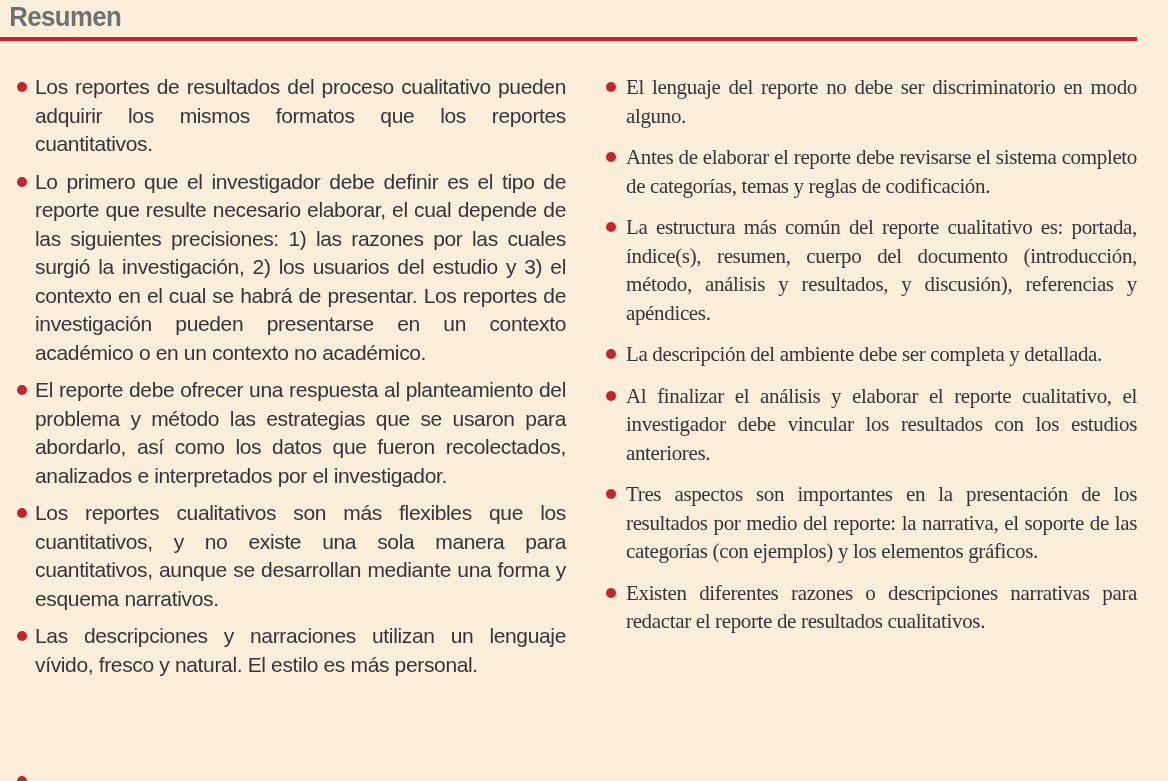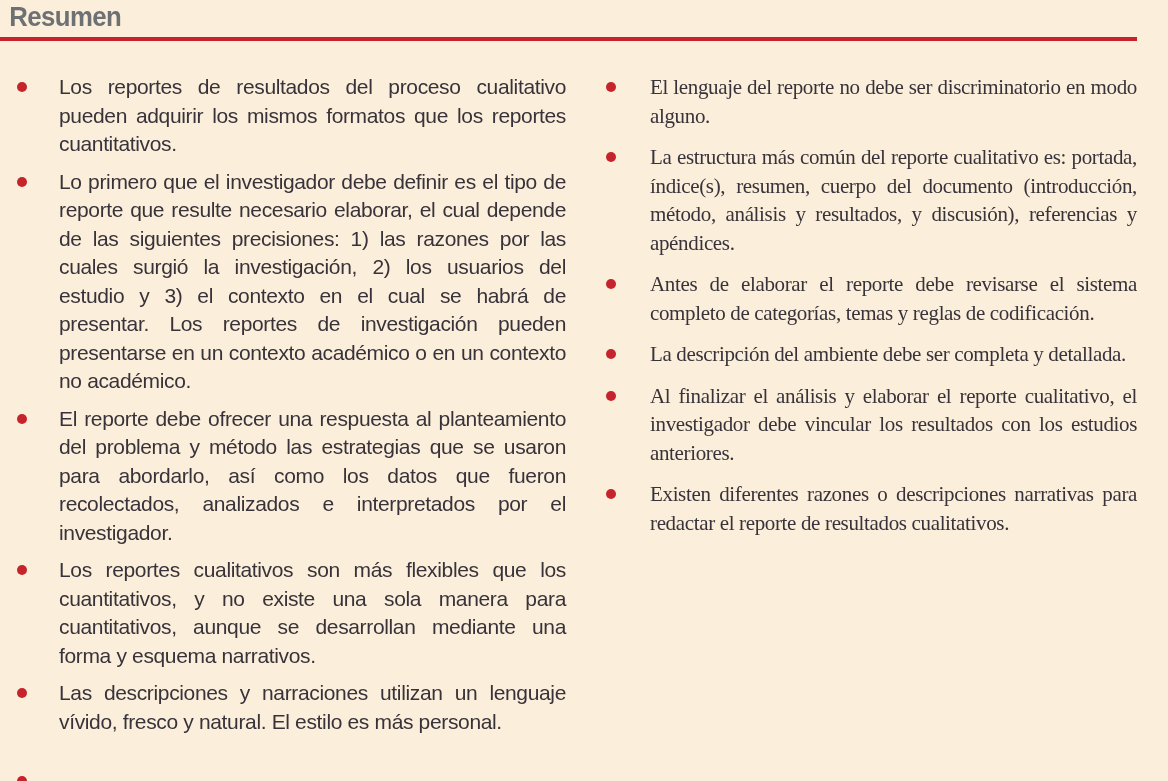--- a/index.html
+++ b/index.html
@@ -50,21 +50,20 @@
     margin-bottom: 9px;
   }
   .col-right .item { margin-bottom: 13px; padding-left: 20px; }
   .item-text {
     display: block;
     color: var(--text-dark);
     font-size: 21px;
     line-height: 28.5px;
     letter-spacing: -0.35px;
     text-align: justify;
-    margin-left: 24px;
   }
   .dot {
     position: absolute;
     left: 0;
     top: 9px;
     width: 10px;
     height: 10px;
     border-radius: 50%;
     background: var(--accent-red);
   }
@@ -112,33 +111,37 @@
     </div>
   </div>
 
   <div class="col col-right">
     <div class="item">
       <span class="dot"></span>
       <span class="item-text">El lenguaje del reporte no debe ser discriminatorio en modo alguno.</span>
     </div>
     <div class="item">
       <span class="dot"></span>
-      <span class="item-text">La estructura más común del reporte cualitativo es: portada, índice(s), resumen, cuerpo del documento (introducción, método, análisis y resultados, y discusión), referencias y apéndices.</span>
+      <span class="item-text">Antes de elaborar el reporte debe revisarse el sistema completo de categorías, temas y reglas de codificación.</span>
     </div>
     <div class="item">
       <span class="dot"></span>
-      <span class="item-text">Antes de elaborar el reporte debe revisarse el sistema completo de categorías, temas y reglas de codificación.</span>
+      <span class="item-text">La estructura más común del reporte cualitativo es: portada, índice(s), resumen, cuerpo del documento (introducción, método, análisis y resultados, y discusión), referencias y apéndices.</span>
     </div>
     <div class="item">
       <span class="dot"></span>
       <span class="item-text">La descripción del ambiente debe ser completa y detallada.</span>
     </div>
     <div class="item">
       <span class="dot"></span>
       <span class="item-text">Al finalizar el análisis y elaborar el reporte cualitativo, el investigador debe vincular los resultados con los estudios anteriores.</span>
+    </div>
+    <div class="item">
+      <span class="dot"></span>
+      <span class="item-text">Tres aspectos son importantes en la presentación de los resultados por medio del reporte: la narrativa, el soporte de las categorías (con ejemplos) y los elementos gráficos.</span>
     </div>
     <div class="item">
       <span class="dot"></span>
       <span class="item-text">Existen diferentes razones o descripciones narrativas para redactar el reporte de resultados cualitativos.</span>
     </div>
   </div>
 
 </div>
 
 <div class="cutoff-dot"></div>

